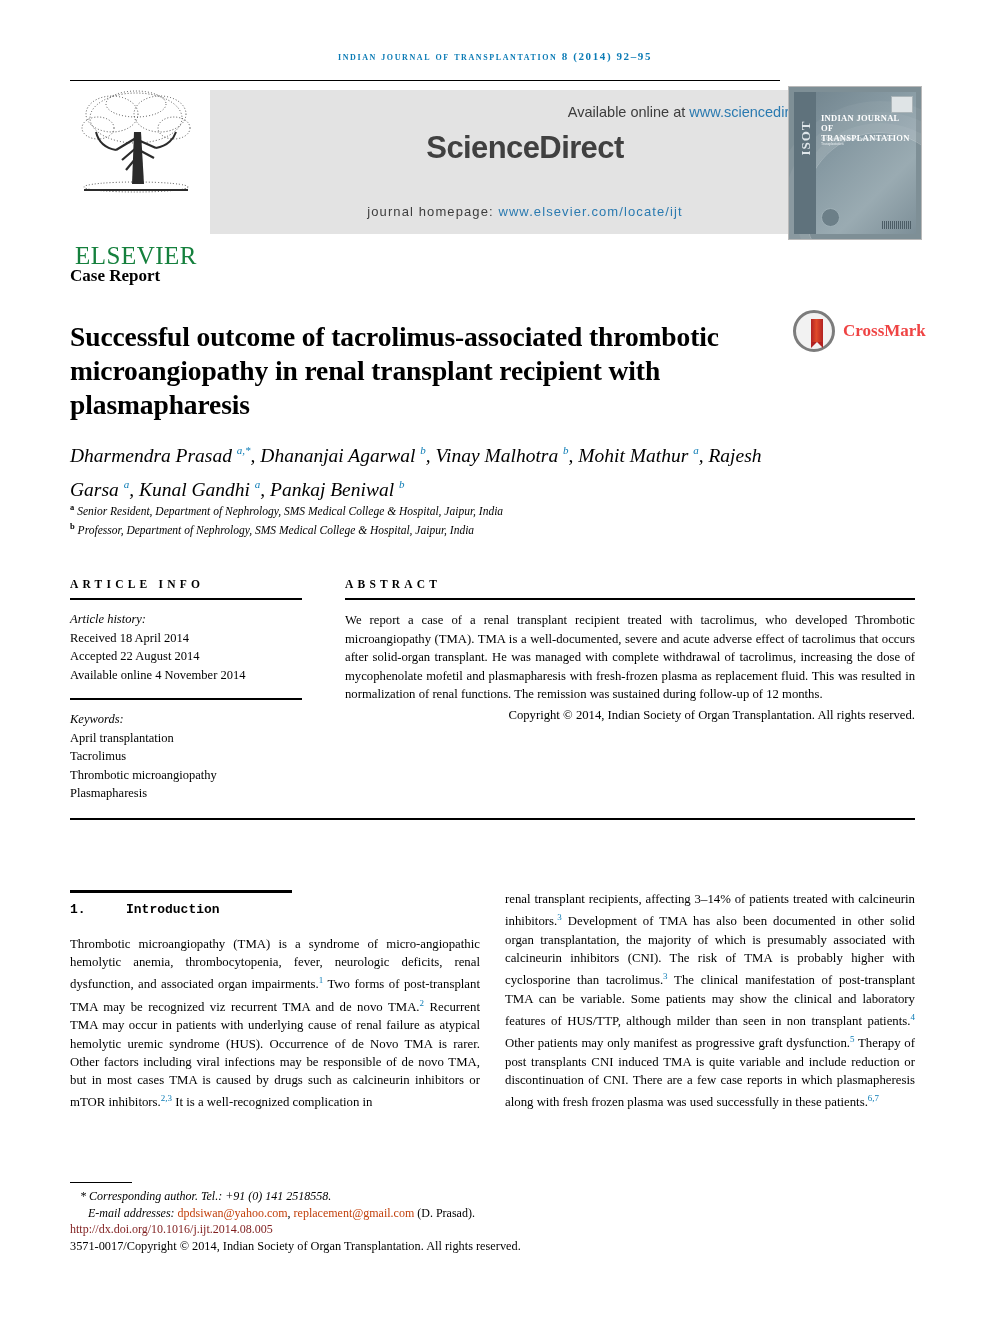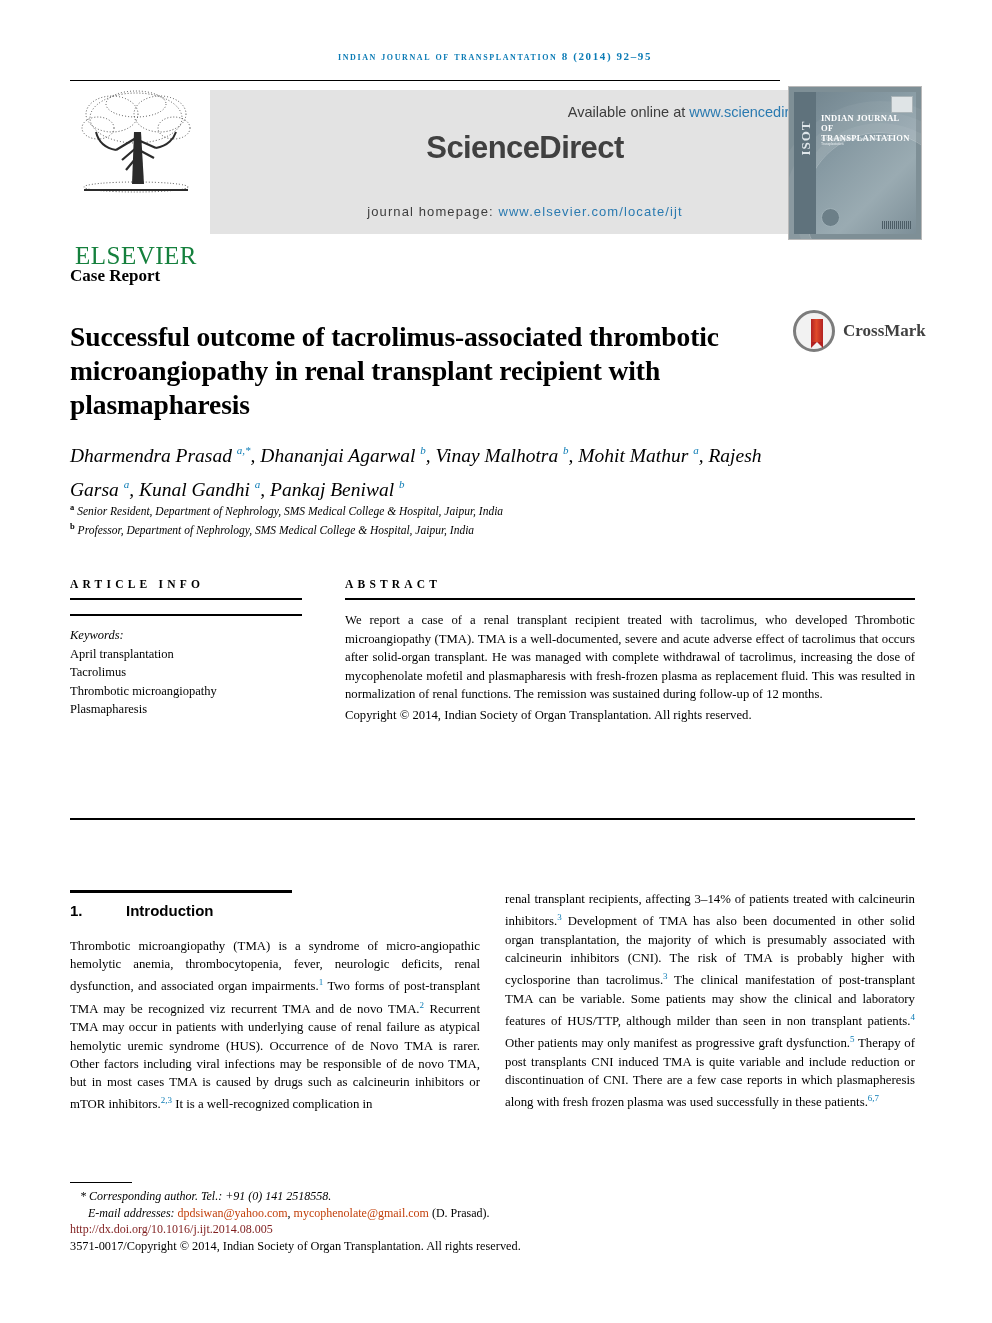--- a/index.html
+++ b/index.html
@@ -234,21 +234,21 @@
     border-left: 6px solid #b22222;
     border-right: 6px solid #b22222;
     border-bottom: 6px solid transparent;
   }
   .cm-text {
     position: absolute;
     left: 50px; top: 13px;
     font-family: "Liberation Serif", serif;
     font-size: 17px;
     font-weight: bold;
-    color: #404040;
+    color: #ef4444;
   }
 
   
   .authors {
     position: absolute;
     left: 70px; top: 436px;
     width: 700px;
     font-family: "Liberation Serif", serif;
     font-style: italic;
     font-size: 19.5px;
@@ -298,20 +298,21 @@
     font-family: "Liberation Serif", serif;
     font-size: 12.7px;
     line-height: 18.5px;
     text-align: justify;
   }
   .abs-copy {
     margin-top: 2px;
     font-family: "Liberation Serif", serif;
     font-size: 12.7px;
     line-height: 18.5px;
+    text-align: right;
   }
   .block-rule {
     position: absolute;
     left: 70px; top: 818px;
     width: 845px; height: 2px;
     background: #000;
   }
 
   
   .col-left {
@@ -322,22 +323,22 @@
   .col-right {
     position: absolute;
     left: 505px; top: 890px;
     width: 410px;
   }
   .sec-rule {
     height: 3px; background: #000; width: 222px;
   }
   .sec-title {
     margin-top: 9px;
-    font-family: Liberation Sans, sans-serif;
-    font-size: 15px;
+    font-family: Liberation Mono, monospace;
+    font-size: 13px;
     font-weight: bold;
   }
   .sec-title .num { display: inline-block; width: 56px; }
   .body-text {
     font-family: "Liberation Serif", serif;
     font-size: 12.8px;
     line-height: 18.2px;
     text-align: justify;
   }
   .col-left .body-text { margin-top: 18px; }
@@ -428,20 +429,26 @@
     </div>
     <div class="cm-text">CrossMark</div>
   </div>
 
   <div class="authors">Dharmendra Prasad <sup>a,*</sup>, Dhananjai Agarwal <sup>b</sup>, Vinay Malhotra <sup>b</sup>, Mohit Mathur <sup>a</sup>, Rajesh Garsa <sup>a</sup>, Kunal Gandhi <sup>a</sup>, Pankaj Beniwal <sup>b</sup></div>
   <div class="affiliations"><sup>a</sup> Senior Resident, Department of Nephrology, SMS Medical College &amp; Hospital, Jaipur, India<br><sup>b</sup> Professor, Department of Nephrology, SMS Medical College &amp; Hospital, Jaipur, India</div>
 
   <div class="info-col">
     <div class="sechead">ARTICLE INFO</div>
     <div class="rule-thick"></div>
+    <div class="info-body">
+      <div class="ital">Article history:</div>
+      <div>Received 18 April 2014</div>
+      <div>Accepted 22 August 2014</div>
+      <div>Available online 4 November 2014</div>
+    </div>
     <div class="rule-thick" style="margin-top:14px"></div>
     <div class="info-body">
       <div class="ital">Keywords:</div>
       <div>April transplantation</div>
       <div>Tacrolimus</div>
       <div>Thrombotic microangiopathy</div>
       <div>Plasmapharesis</div>
     </div>
   </div>
 
@@ -463,19 +470,19 @@
   </div>
 
   <div class="col-right">
     <div class="body-text">renal transplant recipients, affecting 3–14% of patients treated with calcineurin inhibitors.<sup>3</sup> Development of TMA has also been documented in other solid organ transplantation, the majority of which is presumably associated with calcineurin inhibitors (CNI). The risk of TMA is probably higher with cyclosporine than tacrolimus.<sup>3</sup> The clinical manifestation of post-transplant TMA can be variable. Some patients may show the clinical and laboratory features of HUS/TTP, although milder than seen in non transplant patients.<sup>4</sup> Other patients may only manifest as progressive graft dysfunction.<sup>5</sup> Therapy of post transplants CNI induced TMA is quite variable and include reduction or discontinuation of CNI. There are a few case reports in which plasmapheresis along with fresh frozen plasma was used successfully in these patients.<sup>6,7</sup></div>
   </div>
 
   <div class="foot-rule"></div>
   <div class="footer">
     <div class="corr" style="padding-left:10px">* Corresponding author. Tel.: +91 (0) 141 2518558.</div>
     <div style="padding-left:18px">
-      <span class="corr">E-mail addresses: </span><span class="lnk">dpdsiwan@yahoo.com</span><span>, </span><span class="lnk">mycophenolate@gmail.com</span><span> (D. Prasad).</span>
+      <span class="corr">E-mail addresses: </span><span class="lnk">dpdsiwan@yahoo.com</span><span>, </span><span class="lnk">replacement@gmail.com</span><span> (D. Prasad).</span>
     </div>
     <div class="doi">http://dx.doi.org/10.1016/j.ijt.2014.08.005</div>
     <div class="issn">3571-0017/Copyright © 2014, Indian Society of Organ Transplantation. All rights reserved.</div>
   </div>
 
 </div>
 
 </body></html>

